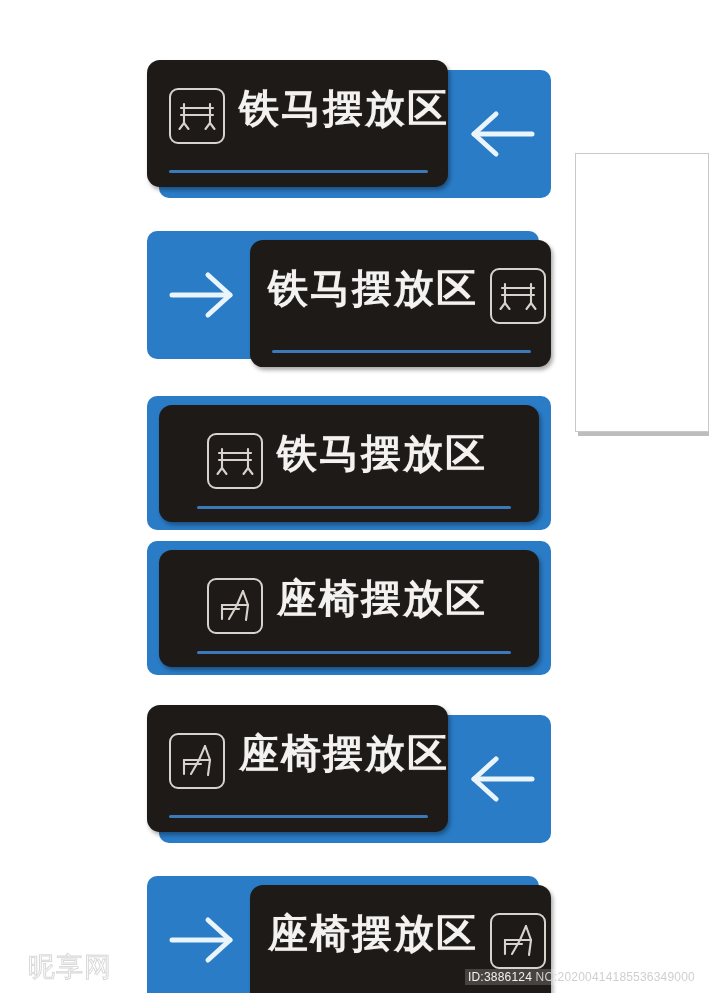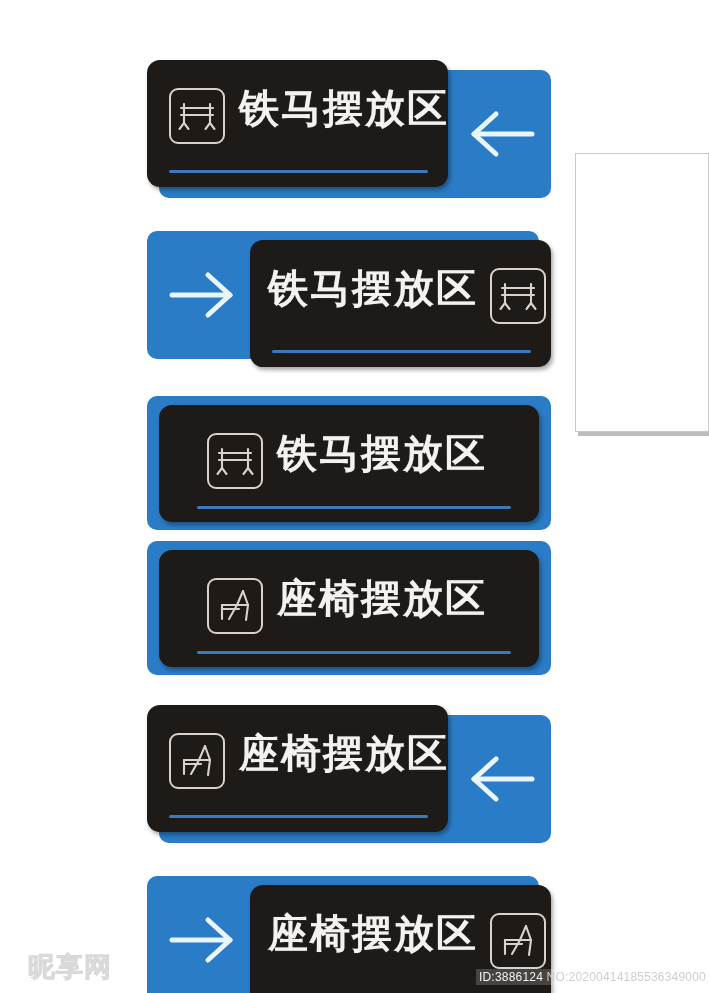--- a/index.html
+++ b/index.html
@@ -81,39 +81,39 @@
 
   
   .wm{
     position:absolute;
     left:0;bottom:2px;
     display:flex;align-items:center;
     gap:6px;
     pointer-events:none;
   }
   .wm-cn{
-    font-size:27px;font-weight:bold;
+    font-size:27px;font-weight:normal;
     color:transparent;
     -webkit-text-stroke:1px #d9d9d9;
     letter-spacing:1px;
     font-family:"DejaVu Sans","Liberation Sans",sans-serif;
     margin-top:40px;
   }
   .wm-url{
     font-size:22px;
     font-style:italic;font-weight:bold;
     color:#ffffff;
     opacity:.92;
     font-family:"Liberation Serif","DejaVu Serif",serif;
     text-shadow:0 0 2px rgba(120,120,120,.55);
   }
 
   .idbar{
     position:absolute;
-    right:0;bottom:8px;
+    right:11px;bottom:8px;
     font-size:12px;
     letter-spacing:.2px;
     color:#d6d6d6;
     background:rgba(255,255,255,.18);
     padding:1px 3px;
     font-family:"Liberation Sans","DejaVu Sans",sans-serif;
     white-space:nowrap;
   }
   .idbar .id-a{color:#f2f2f2;}
   .idbar .id-b{color:#cfcfcf;}

